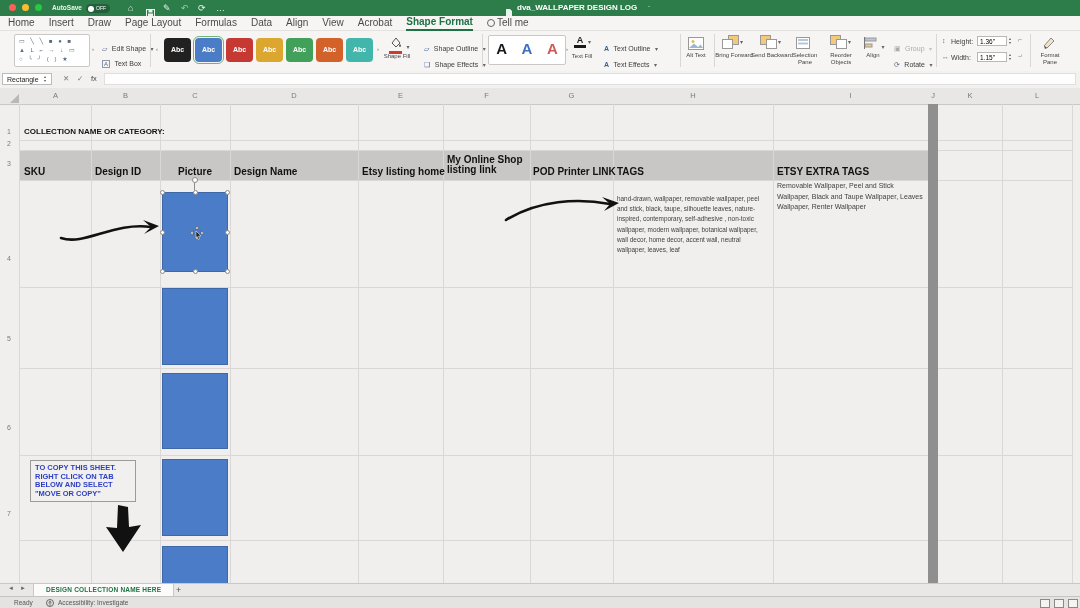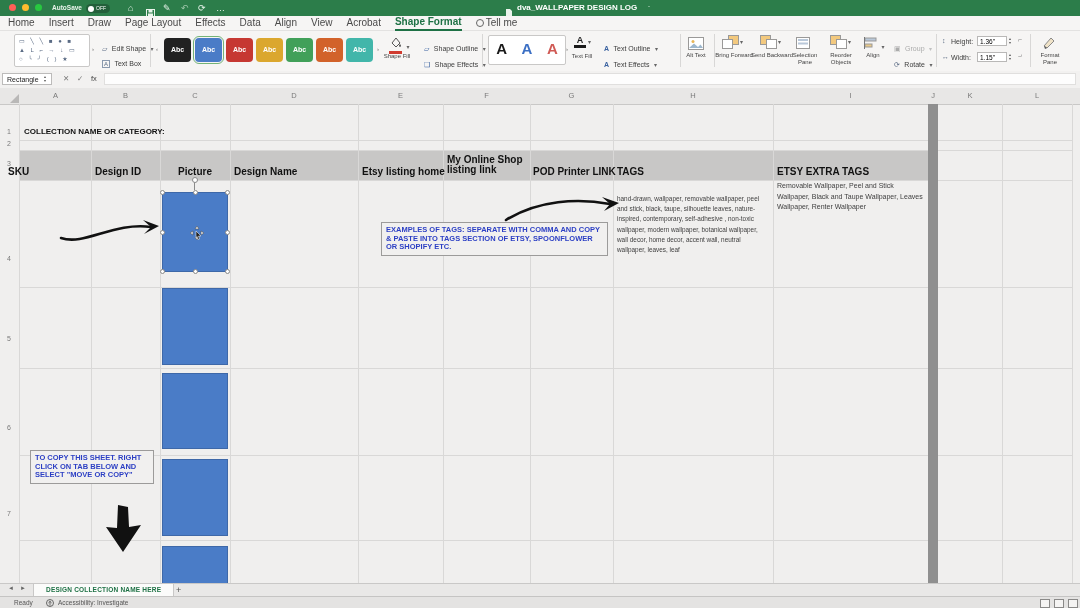--- a/index.html
+++ b/index.html
@@ -99,21 +99,21 @@
     </span>
     <span class="a doc-title" style="left:517px">dva_WALLPAPER DESIGN LOG</span>
     <span class="a tb-ic" style="left:648px;font-size:6px;color:#bcd9c4">ˇ</span>
   </div>
 
   <div class="a tabsrow">
     <span class="tab">Home</span>
     <span class="tab">Insert</span>
     <span class="tab">Draw</span>
     <span class="tab">Page Layout</span>
-    <span class="tab">Effects</span>
+    <span class="tab">Formulas</span>
     <span class="tab">Data</span>
     <span class="tab">Align</span>
     <span class="tab">View</span>
     <span class="tab">Acrobat</span>
     <span class="tab active">Shape Format</span>
     <span class="bulb"></span>
     <span class="tab">Tell me</span>
   </div>
 
   <div class="a ribbon">
@@ -335,21 +335,21 @@
   <div class="a gl" style="left:20px;top:180px;width:1052px;height:1px"></div>
   <div class="a gl" style="left:20px;top:287px;width:1052px;height:1px"></div>
   <div class="a gl" style="left:20px;top:368px;width:1052px;height:1px"></div>
   <div class="a gl" style="left:20px;top:455px;width:1052px;height:1px"></div>
   <div class="a gl" style="left:20px;top:540px;width:1052px;height:1px"></div>
 
   <div class="a" style="left:928px;top:104px;width:10px;height:479px;background:#8f8f8f"></div>
 
   <div class="a hdrtxt" style="left:24px;top:127px;font-size:8px">COLLECTION NAME OR CATEGORY:</div>
 
-  <div class="a hdrtxt" style="left:8px;top:166px">SKU</div>
+  <div class="a hdrtxt" style="left:24px;top:166px">SKU</div>
   <div class="a hdrtxt" style="left:95px;top:166px">Design ID</div>
   <div class="a hdrtxt" style="left:160px;top:166px;width:70px;text-align:center">Picture</div>
   <div class="a hdrtxt" style="left:234px;top:166px">Design Name</div>
   <div class="a hdrtxt" style="left:362px;top:166px">Etsy listing home</div>
   <div class="a hdrtxt" style="left:447px;top:155px;width:80px;white-space:normal;line-height:9.5px">My Online Shop listing link</div>
   <div class="a hdrtxt" style="left:533px;top:166px">POD Printer LINK</div>
   <div class="a hdrtxt" style="left:617px;top:166px">TAGS</div>
   <div class="a hdrtxt" style="left:777px;top:166px">ETSY EXTRA TAGS</div>
 
   <div class="a celltxt" style="left:777px;top:181px;width:148px;font-size:7px;line-height:10.5px">Removable Wallpaper, Peel and Stick Wallpaper, Black and Taupe Wallpaper, Leaves Wallpaper, Renter Wallpaper</div>
@@ -369,22 +369,21 @@
     <svg class="a" style="left:26px;top:32px" width="16" height="16">
       <path d="M8 1 L10 4 L6 4 Z M8 15 L10 12 L6 12 Z M1 8 L4 6 L4 10 Z M15 8 L12 6 L12 10 Z" fill="#e9e9e9" stroke="#444" stroke-width="0.5"></path>
       <path d="M7 6 L12 11 L9.5 11 L10.5 14 L9 14.5 L8 11.5 L7 12.5 Z" fill="#222" stroke="#fff" stroke-width="0.5"></path>
     </svg>
   </div>
   <div class="a bluebox" style="top:288px;height:77px"></div>
   <div class="a bluebox" style="top:373px;height:76px"></div>
   <div class="a bluebox" style="top:459px;height:77px"></div>
   <div class="a bluebox" style="top:546px;height:37px;border-bottom:none"></div>
 
-  <div class="a note" style="left:381px;top:222px;width:227px">EXAMPLES OF TAGS: SEPARATE WITH COMMA AND COPY &amp; PASTE INTO TAGS SECTION OF ETSY, SPOONFLOWER OR SHOPIFY ETC.</div>
-  <div class="a note" style="left:30px;top:450px;width:124px">TO COPY THIS SHEET. RIGHT CLICK ON TAB BELOW AND SELECT "MOVE OR COPY"</div>
+  <div class="a note" style="left:30px;top:460px;width:106px">TO COPY THIS SHEET. RIGHT CLICK ON TAB BELOW AND SELECT "MOVE OR COPY"</div>
 
   <svg class="a" style="left:55px;top:212px" width="110" height="35">
     <path d="M6 26 C30 34 58 10 96 15" fill="none" stroke="#111" stroke-width="2.6" stroke-linecap="round"></path>
     <path d="M96 15 L88 8 L104 14 L89 22 Z" fill="#111"></path>
   </svg>
   <svg class="a" style="left:498px;top:194px" width="132" height="30">
     <path d="M8 26 C40 6 80 4 112 10" fill="none" stroke="#111" stroke-width="2.6" stroke-linecap="round"></path>
     <path d="M112 10 L104 3 L121 9 L106 17 Z" fill="#111"></path>
   </svg>
   <svg class="a" style="left:103px;top:505px" width="42" height="50">

